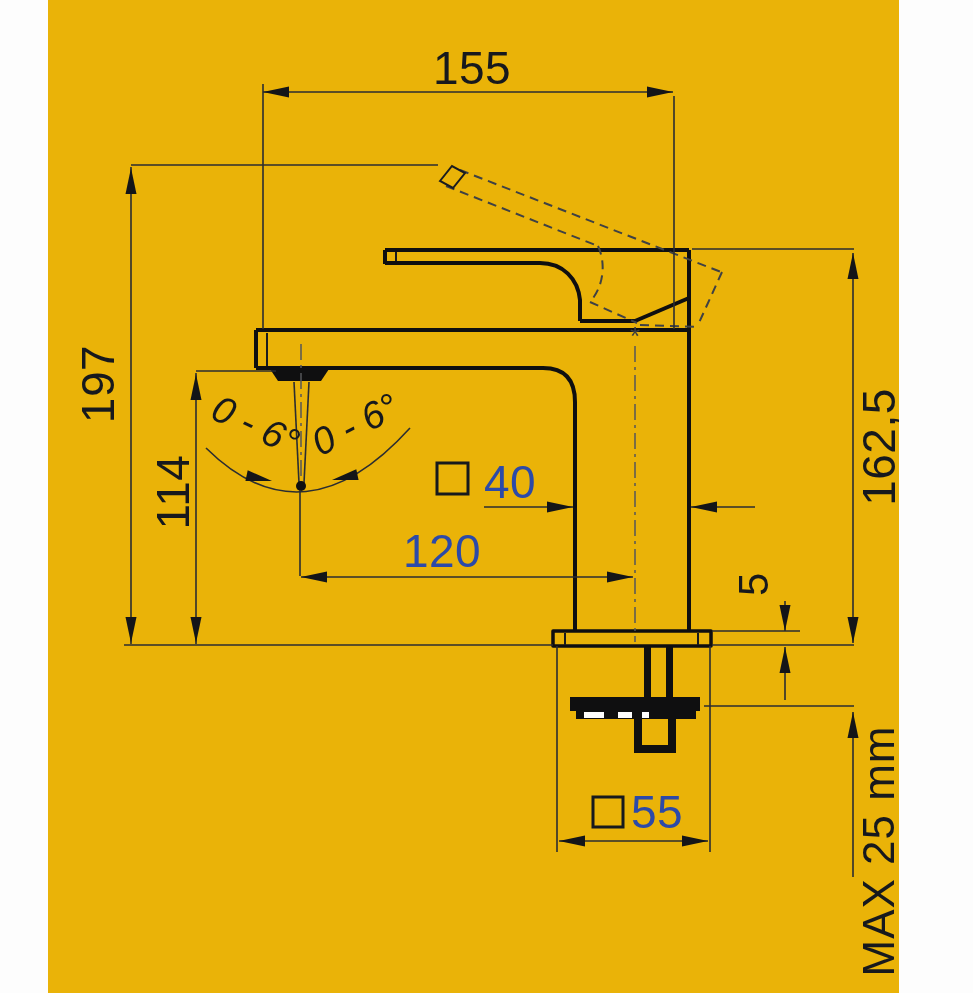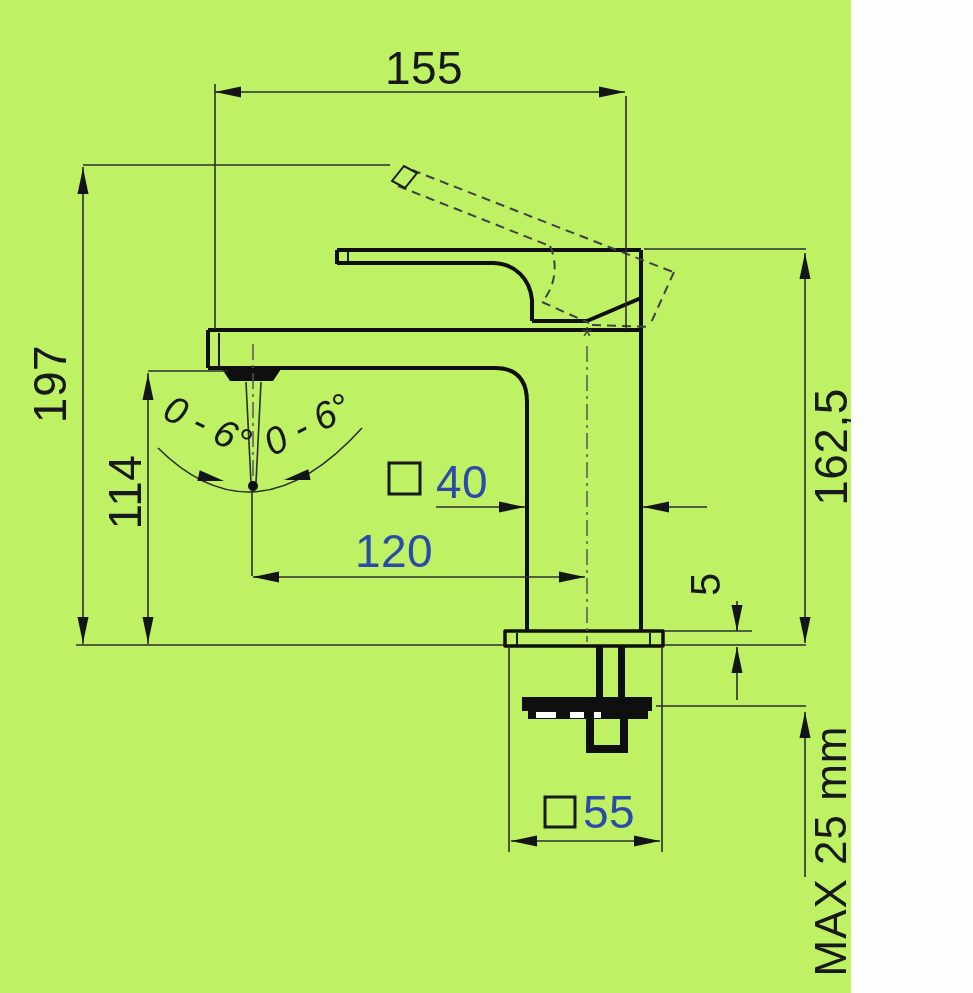--- a/index.html
+++ b/index.html
@@ -1,17 +1,17 @@
 <!DOCTYPE html>
 <html><head>
 <meta charset="utf-8">
 <style>
   html,body{margin:0;padding:0;background:#fdfdfd;}
-  .stage{position:relative;width:851px;height:993px;background:#bef264;overflow:hidden;
-         font-family:"Liberation Sans", sans-serif;}
+  .stage{position:relative;width:851px;height:993px;background:#eab308;overflow:hidden;
+         font-family:"Liberation Sans", sans-serif;margin-left:48px;}
   svg{display:block}
   .thin{stroke:#2b2d31;stroke-width:1.6;fill:none}
   .thick{stroke:#0f0f10;stroke-width:4;fill:none;stroke-linejoin:round;stroke-linecap:butt}
   .thick35{stroke:#0f0f10;stroke-width:3.5;fill:none;stroke-linejoin:round}
   .thin2{stroke:#1a1c1f;stroke-width:2;fill:none}
   .fillblk{fill:#0f0f10;stroke:none}
   .dashed{stroke:#3f4144;stroke-width:2;fill:none;stroke-dasharray:9 6;stroke-linecap:butt}
   .cline{stroke:#55575a;stroke-width:1.5;fill:none;stroke-dasharray:16 5 3 5}
   .ah{fill:#141518;stroke:none}
   text.dim{font-size:46px;fill:#17191d;letter-spacing:.5px}

